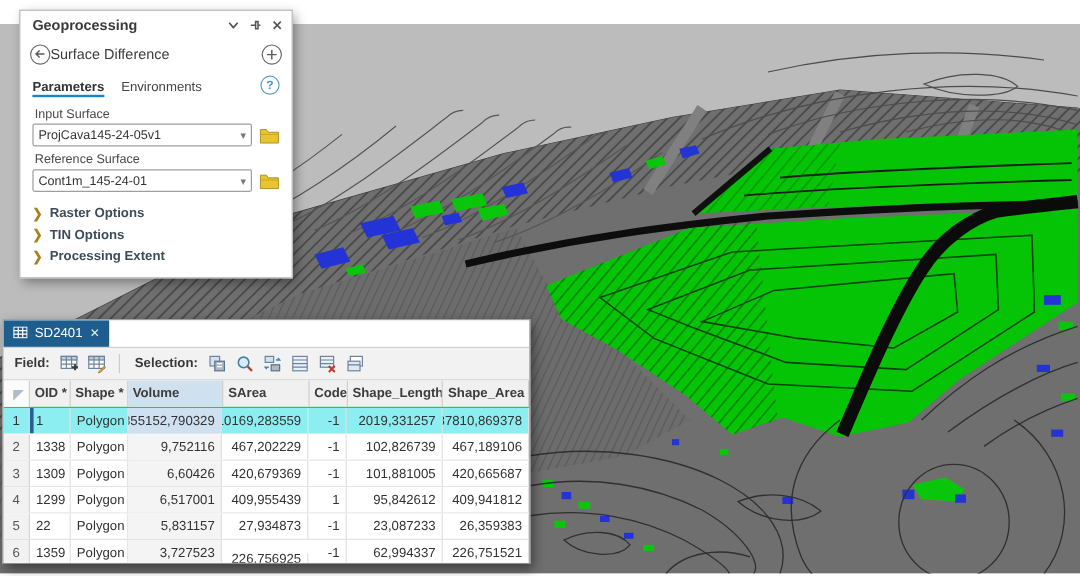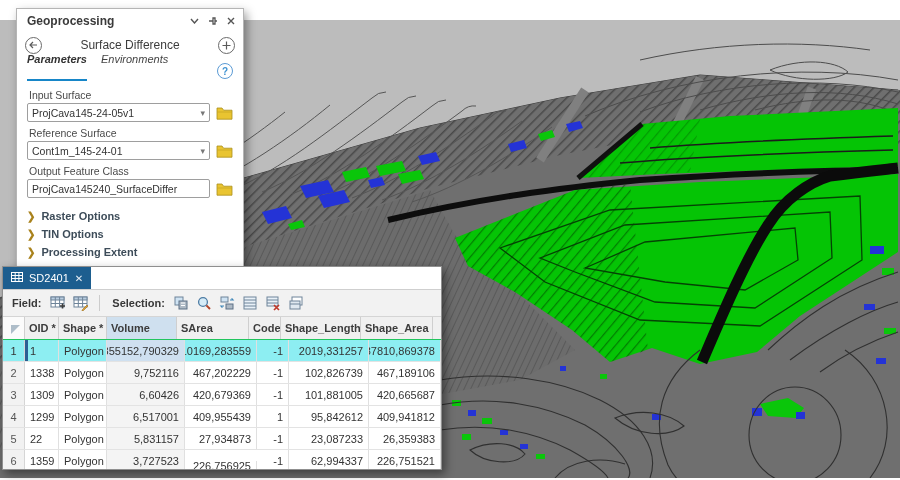--- a/index.html
+++ b/index.html
@@ -12,23 +12,23 @@
   .gp-panel{position:absolute;left:16px;top:8px;width:226px;background:#fff;
             border:1px solid #b5b5b5;box-shadow:3px 4px 9px rgba(0,0,0,.38);z-index:20;}
   .gp-titlebar{height:20px;display:flex;align-items:center;padding:2px 8px 0 10px;}
   .gp-title{font-size:12px;font-weight:700;color:#3a3a3a;flex:1;}
   .gp-tb-icons{display:flex;align-items:center;gap:9px;color:#555;}
   .gp-tb-icons svg{display:block;}
   .gp-nav{height:24px;display:flex;align-items:center;padding:2px 8px 0 8px;}
   .circle-btn{width:15px;height:15px;border:1.2px solid #6a6a6a;border-radius:50%;
               display:flex;align-items:center;justify-content:center;color:#5a5a5a;
               font-size:11px;line-height:1;flex:none;}
-  .gp-tool-title{flex:1;text-align:center;font-size:12px;color:#3c3c3c;}
+  .gp-tool-title{flex:1;text-align:left;font-size:12px;color:#3c3c3c;}
   .gp-tabs{height:24px;display:flex;align-items:flex-end;padding:0 10px;gap:14px;}
-  .gp-tab{font-size:11px;padding-bottom:14px;border-bottom:2px solid transparent;color:#444;font-style:italic;}
+  .gp-tab{font-size:11px;padding-bottom:0;border-bottom:2px solid transparent;color:#444;}
   .gp-tab.active{font-weight:700;color:#333;border-bottom-color:#1786c8;}
   .gp-tabs .spacer{flex:1;}
   .help-btn{width:14px;height:14px;border:1.2px solid #5b9bd5;border-radius:50%;color:#3f92d2;
             font-size:10px;font-weight:700;display:flex;align-items:center;justify-content:center;margin-bottom:2px;}
   .gp-body{padding:5px 10px 8px 10px;}
   .gp-field{margin-bottom:5px;}
   .gp-label{font-size:10.5px;color:#4a4a4a;margin:3px 0 2px 2px;}
   .gp-inputrow{display:flex;align-items:center;gap:6px;justify-content:center;}
   .combo{flex:1;height:17px;border:1px solid #9e9e9e;border-radius:2px;background:#fff;
          display:flex;align-items:center;padding:0 4px;font-size:10.5px;color:#333;}
@@ -266,34 +266,20 @@
           </div>
           <span class="folder-btn">
             <svg width="17" height="14" viewBox="0 0 17 14">
                 <path d="M1,2 h5 l1.6,2.2 H16 v9 H1 Z" fill="#e9c431" stroke="#a98f1d" stroke-width="0.8"></path>
                 <path d="M1,6 h15" stroke="#c7a723" stroke-width="0.8"></path>
               </svg>
           </span>
         </div>
       </div>
 
-      <div class="gp-field">
-        <div class="gp-label">Output Feature Class</div>
-        <div class="gp-inputrow">
-          <div class="combo">
-            <span class="val">ProjCava145240_SurfaceDiffer</span>
-          </div>
-          <span class="folder-btn">
-            <svg width="17" height="14" viewBox="0 0 17 14">
-                <path d="M1,2 h5 l1.6,2.2 H16 v9 H1 Z" fill="#e9c431" stroke="#a98f1d" stroke-width="0.8"></path>
-                <path d="M1,6 h15" stroke="#c7a723" stroke-width="0.8"></path>
-              </svg>
-          </span>
-        </div>
-      </div>
 
       <div class="gp-sections">
         <div class="gp-section">
           <span class="sec-chev">❯</span>
           <span class="sec-label">Raster Options</span>
         </div>
         <div class="gp-section">
           <span class="sec-chev">❯</span>
           <span class="sec-label">TIN Options</span>
         </div>
@@ -383,21 +369,21 @@
 
     <div class="tbl-grid">
       <div class="tbl-header">
           <div class="corner" style="width: 22px;"></div>
           <div class="th" style="width: 34px;">
             <span>OID *</span>
           </div>
           <div class="th" style="width: 48px;">
             <span>Shape *</span>
           </div>
-          <div class="th sorted" style="width: 70px; gap: 36px;">
+          <div class="th sorted" style="width: 80px; gap: 36px;">
             <span>Volume</span>
             <span class="sort-arrow">▾</span>
           </div>
           <div class="th" style="width: 72px;">
             <span>SArea</span>
           </div>
           <div class="th" style="width: 32px;">
             <span>Code</span>
           </div>
           <div class="th" style="width: 80px;">

